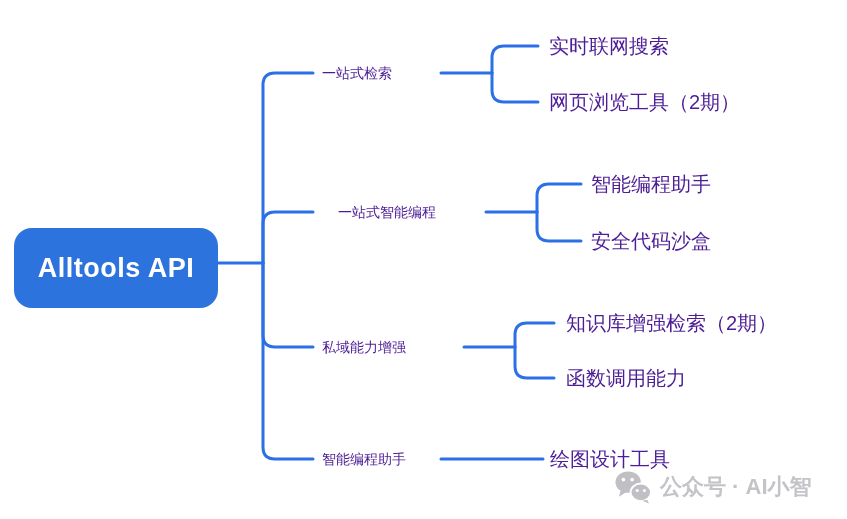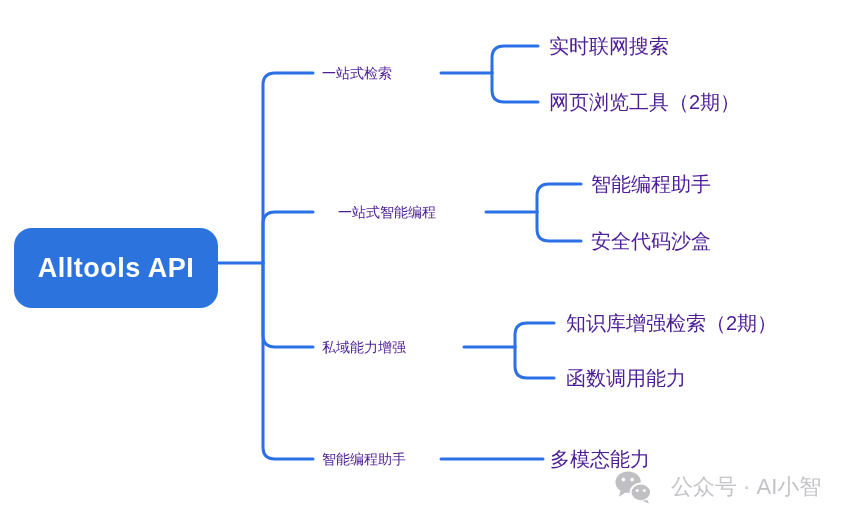--- a/index.html
+++ b/index.html
@@ -54,24 +54,25 @@
     line-height: 1;
   }
   .node-label.parent { font-size: 14px; }
   .node-label.child  { font-size: 20px; }
   .watermark {
     position: absolute;
     left: 615px;
     top: 470px;
     display: flex;
     align-items: center;
-    gap: 19px;
+    gap: 8px;
     color: #c3c3c8;
     font-size: 22px;
     white-space: nowrap;
+    font-weight: bold;
   }
 </style>
 </head>
 <body>
 
 <div class="canvas">
 
   <svg class="connectors" viewBox="0 0 847 519">
 
     <path d="M218 263 H263"></path>
@@ -103,21 +104,21 @@
   <div class="node-label parent" style="left:338px; top:212px">一站式智能编程</div>
   <div class="node-label parent" style="left:322px; top:347px">私域能力增强</div>
   <div class="node-label parent" style="left:322px; top:459px">智能编程助手</div>
 
   <div class="node-label child" style="left:549px; top:46px">实时联网搜索</div>
   <div class="node-label child" style="left:549px; top:102px">网页浏览工具（2期）</div>
   <div class="node-label child" style="left:591px; top:241px">安全代码沙盒</div>
   <div class="node-label child" style="left:591px; top:184px">智能编程助手</div>
   <div class="node-label child" style="left:566px; top:323px">知识库增强检索（2期）</div>
   <div class="node-label child" style="left:566px; top:378px">函数调用能力</div>
-  <div class="node-label child" style="left:550px; top:459px">多模态能力</div>
+  <div class="node-label child" style="left:550px; top:459px">绘图设计工具</div>
 
   <div class="watermark">
     <svg width="37" height="34" viewBox="0 0 38 34">
       <g fill="#bfbfc4">
         <ellipse cx="13.5" cy="12" rx="13" ry="11"></ellipse>
         <path d="M6 20 L4 27 L12 22 Z"></path>
       </g>
       <circle cx="8.6" cy="9.4" r="1.9" fill="#ffffff"></circle>
       <circle cx="17.6" cy="9.4" r="1.9" fill="#ffffff"></circle>
       <g>

